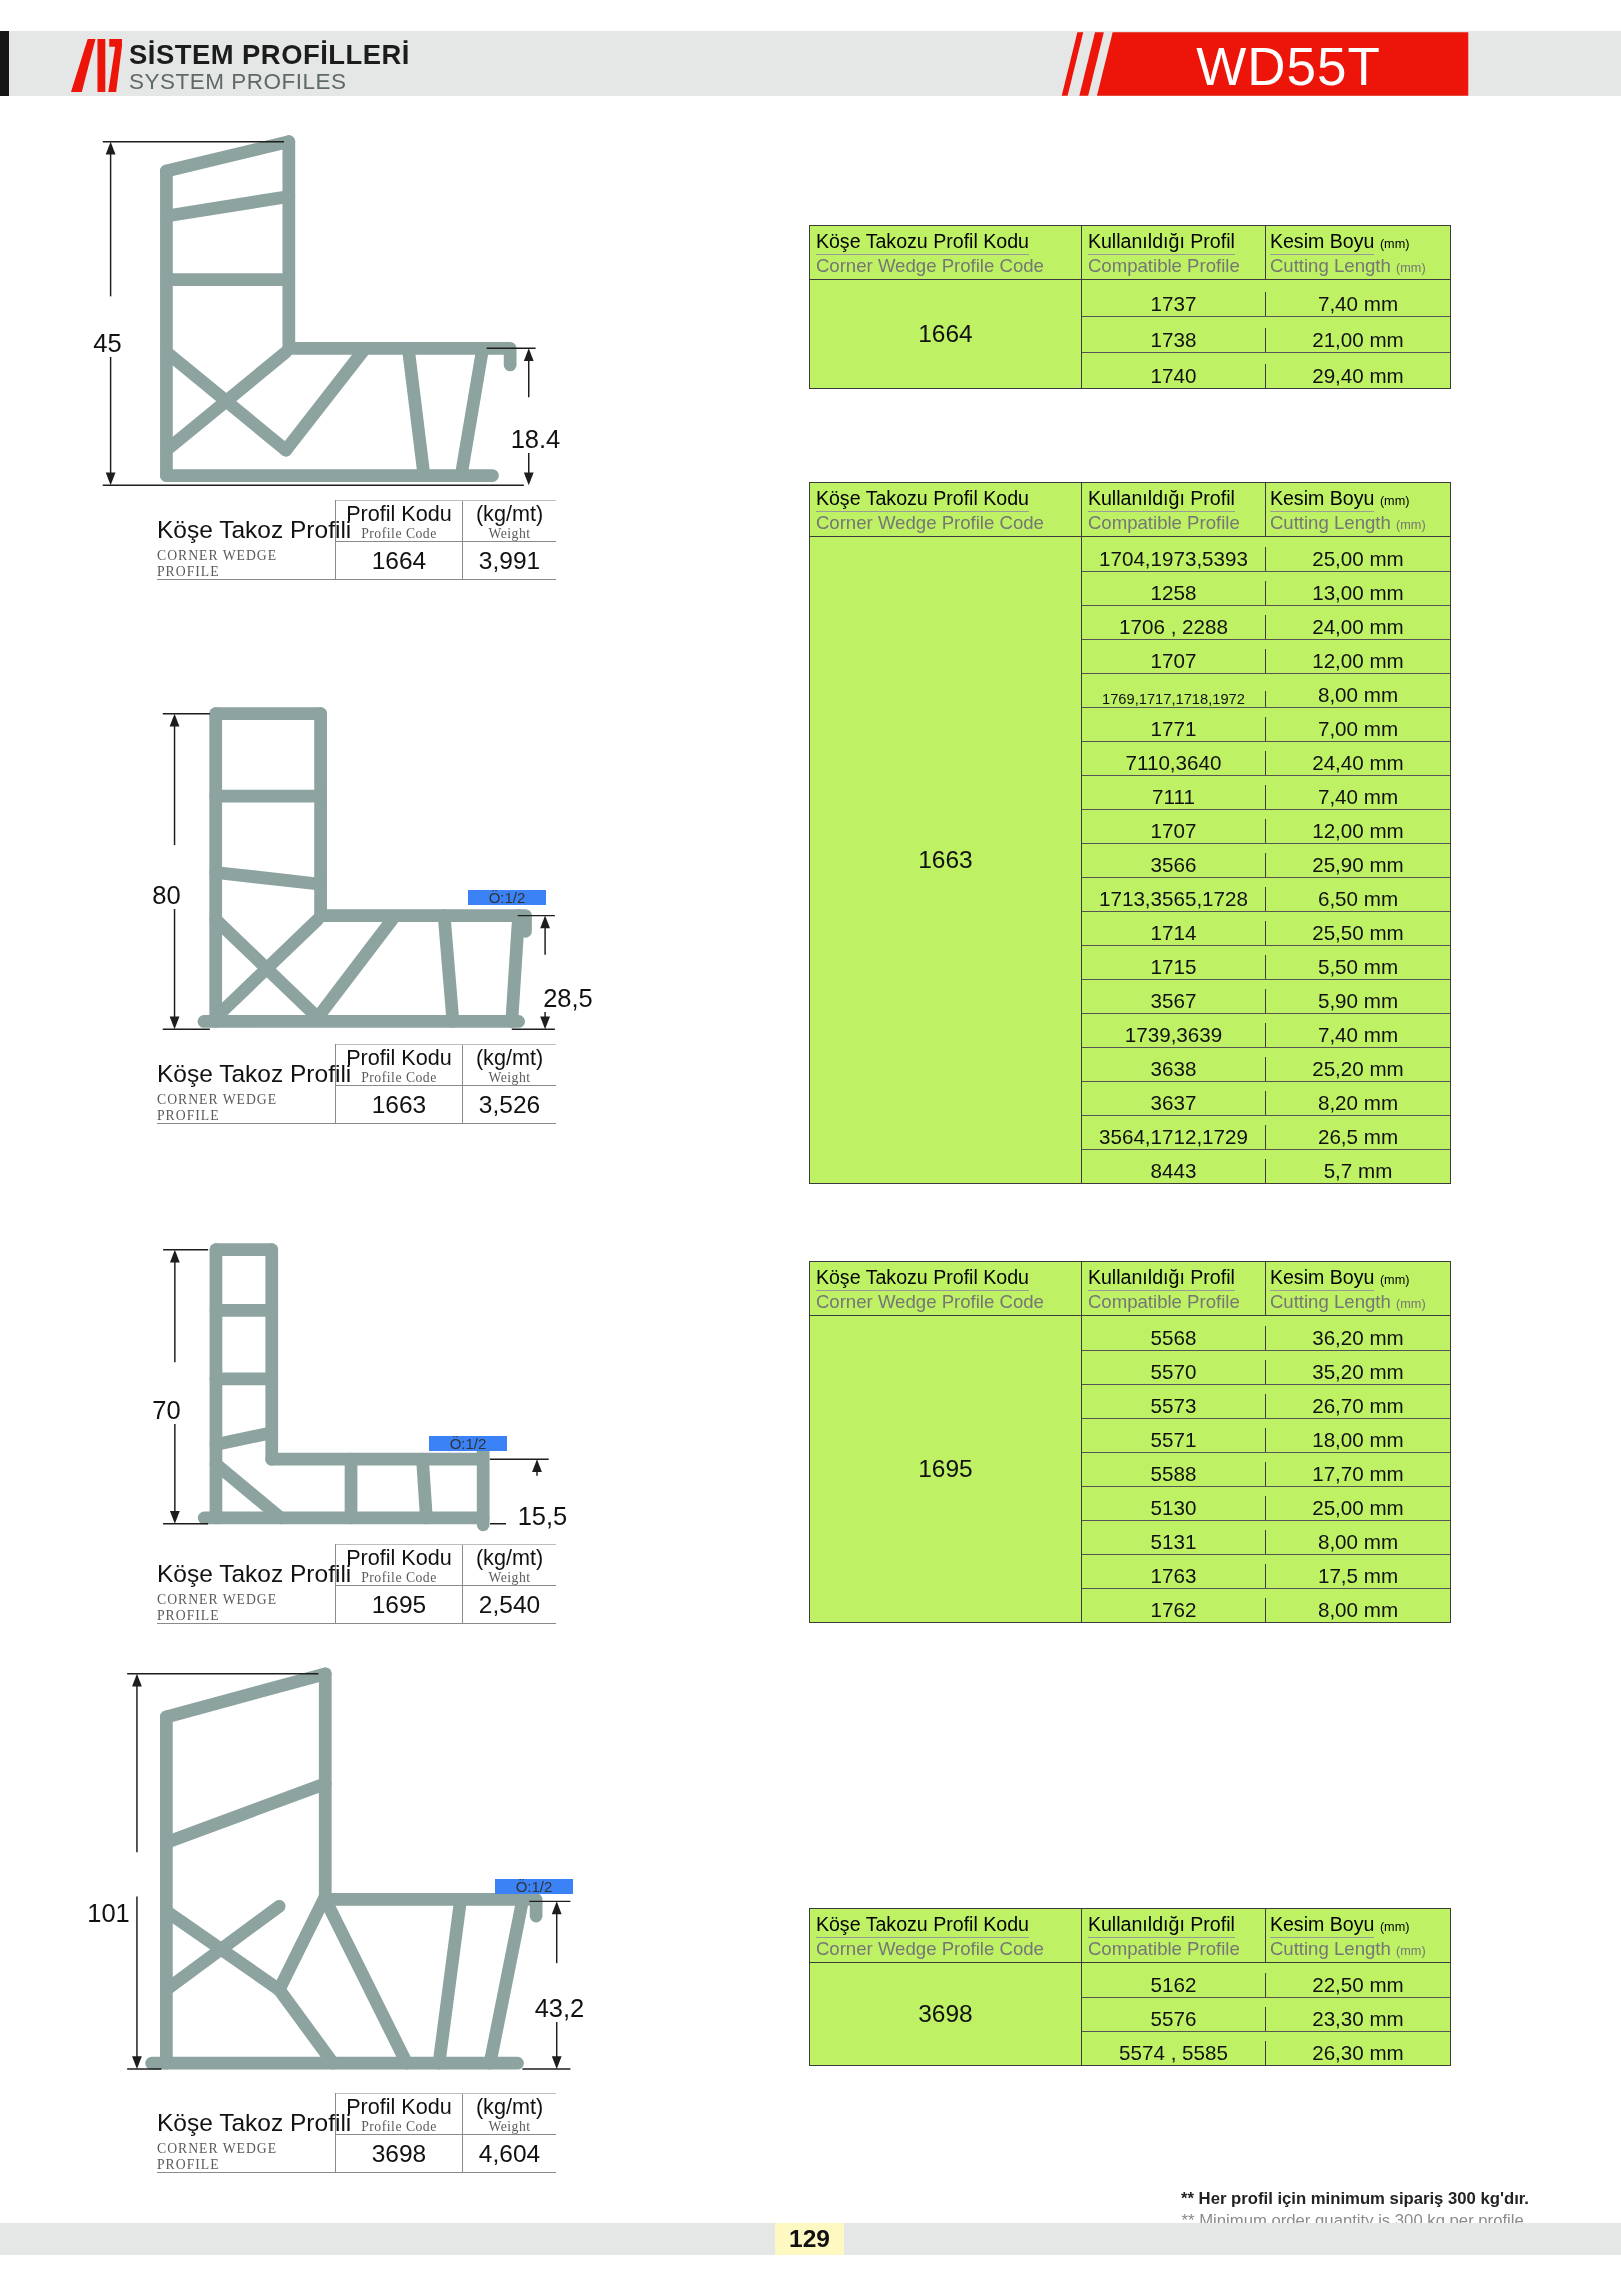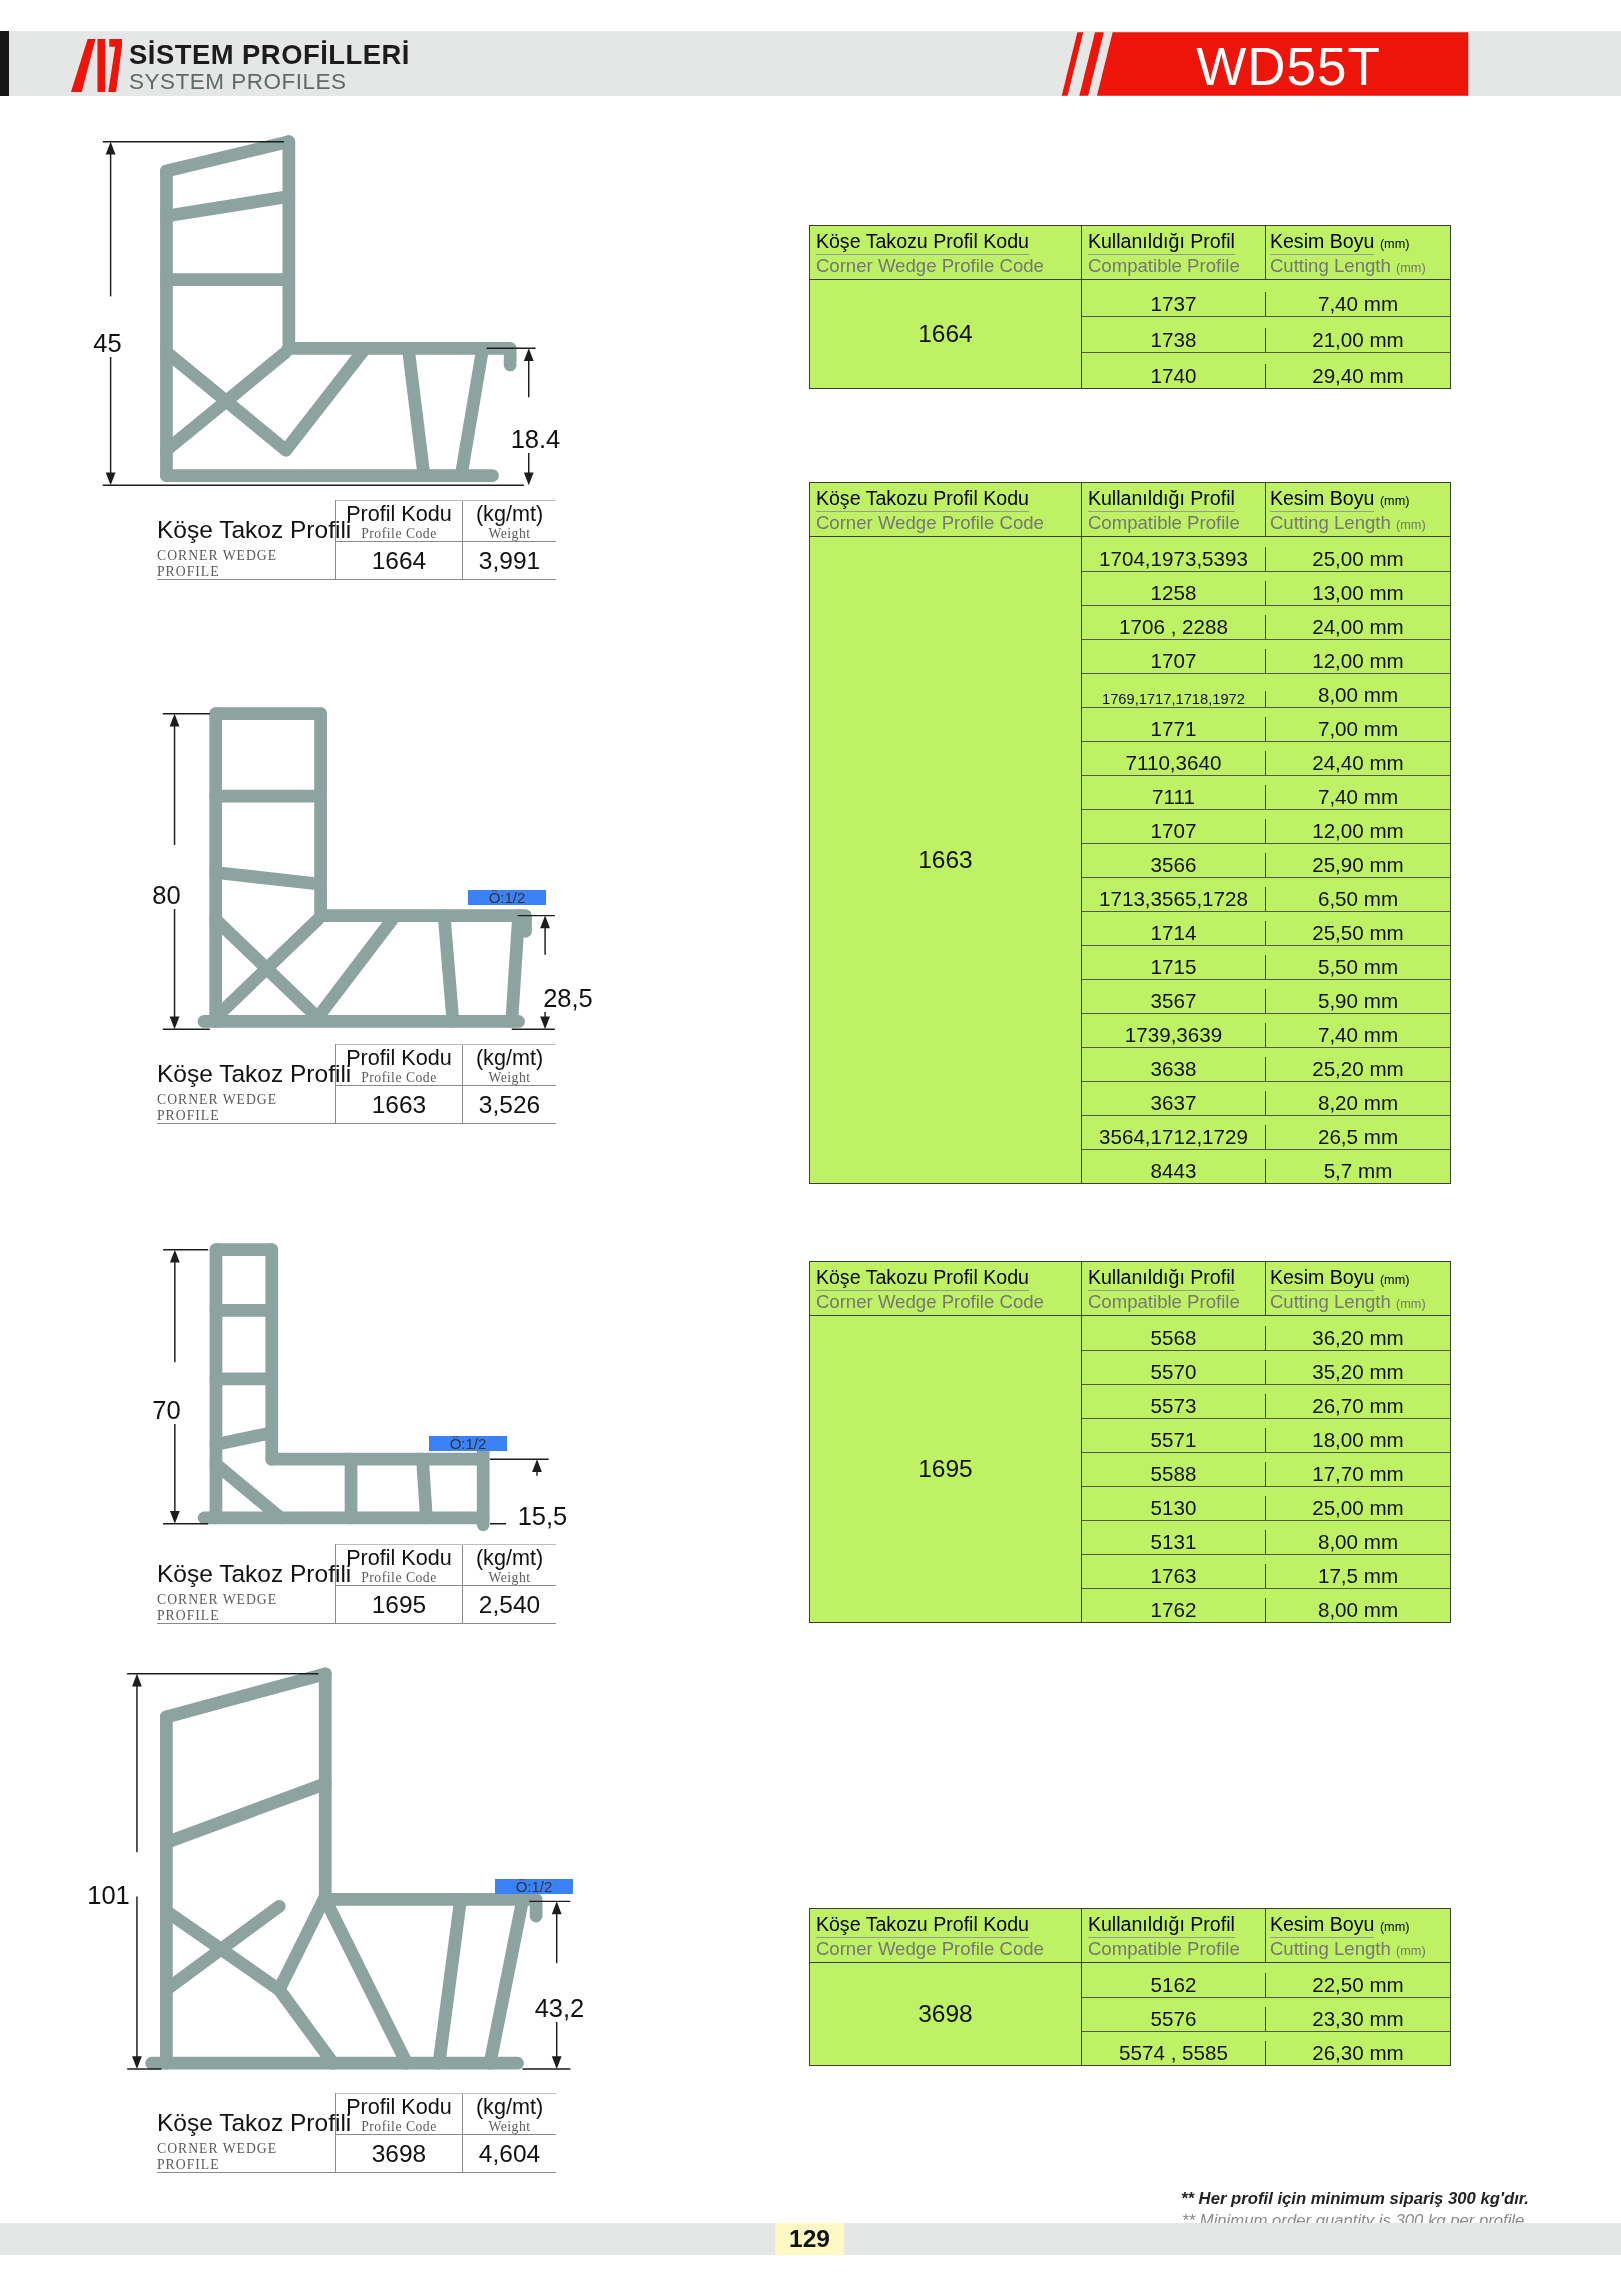--- a/index.html
+++ b/index.html
@@ -53,21 +53,21 @@
   .ct-row + .ct-row { border-top:1px solid #555; }
   .ct-row .c2 { width:184px; border-right:1px solid #3c3c3c; display:flex; align-items:center; justify-content:center; font-size:20.6px; }
   .ct-row .c3 { flex:1; display:flex; align-items:center; justify-content:center; font-size:20.6px; }
   .ct-row .c2.small { font-size:14.7px; }
   .t1 .ct-row { height:36px; }
   .t2 .ct-row { height:34px; }
   .t3 .ct-row { height:34px; }
   .t4 .ct-row { height:34px; }
 
   
-  .notes { position:absolute; right:92px; top:2189px; text-align:right;font-style:italic; }
+  .notes { position:absolute; right:92px; top:2189px; text-align:center; }
   .note-tr { font-size:16.7px; font-weight:bold; color:#222; }
   .note-en { font-size:16.7px; color:#8a8a8a; margin-top:2px; }
   .footbar { position:absolute; left:0; top:2223px; width:1621px; height:32px; background:#e4e7e5; }
   .pagebox { position:absolute; left:775px; top:2223px; width:69px; height:32px; background:#fef9c3;
              display:flex; align-items:center; justify-content:center; font-size:24.5px; font-weight:bold; color:#111; }
 
   svg .prof { stroke:#8ca3a0; stroke-width:13; fill:none; stroke-linecap:round; stroke-linejoin:round; }
   svg .dim  { stroke:#1d1d1d; stroke-width:1.5; fill:none; }
   svg .arr  { fill:#1d1d1d; stroke:none; }
 </style>
@@ -292,21 +292,21 @@
       <path d="M455,245 L497,245"></path>
       <path d="M448,416 L497,416"></path>
       <path d="M483,252 L483,308"></path>
       <path d="M483,348 L483,409"></path>
     </g>
     <polygon class="arr" points="55,13 50,26 60,26"></polygon>
     <polygon class="arr" points="55,416 50,403 60,403"></polygon>
     <polygon class="arr" points="483,245 478,258 488,258"></polygon>
     <polygon class="arr" points="483,416 478,403 488,403"></polygon>
   </svg>
-  <div class="dimlabel" style="left:0px; top:196px; width:51px;">101</div>
+  <div class="dimlabel" style="left:0px; top:214px; width:51px;">101</div>
   <div class="dimlabel" style="left:443px; top:309px; width:67px;">43,2</div>
   <div class="notelabel" style="left:412px; top:218px; width:78px;">Ö:1/2</div>
 </div>
 
 <div class="caption" style="top:2093px;">
   <div class="cap-left">
     <div class="cap-title-tr">Köşe Takoz Profili</div>
     <div class="cap-title-en">CORNER WEDGE PROFILE</div>
   </div>
   <div class="cap-table">

